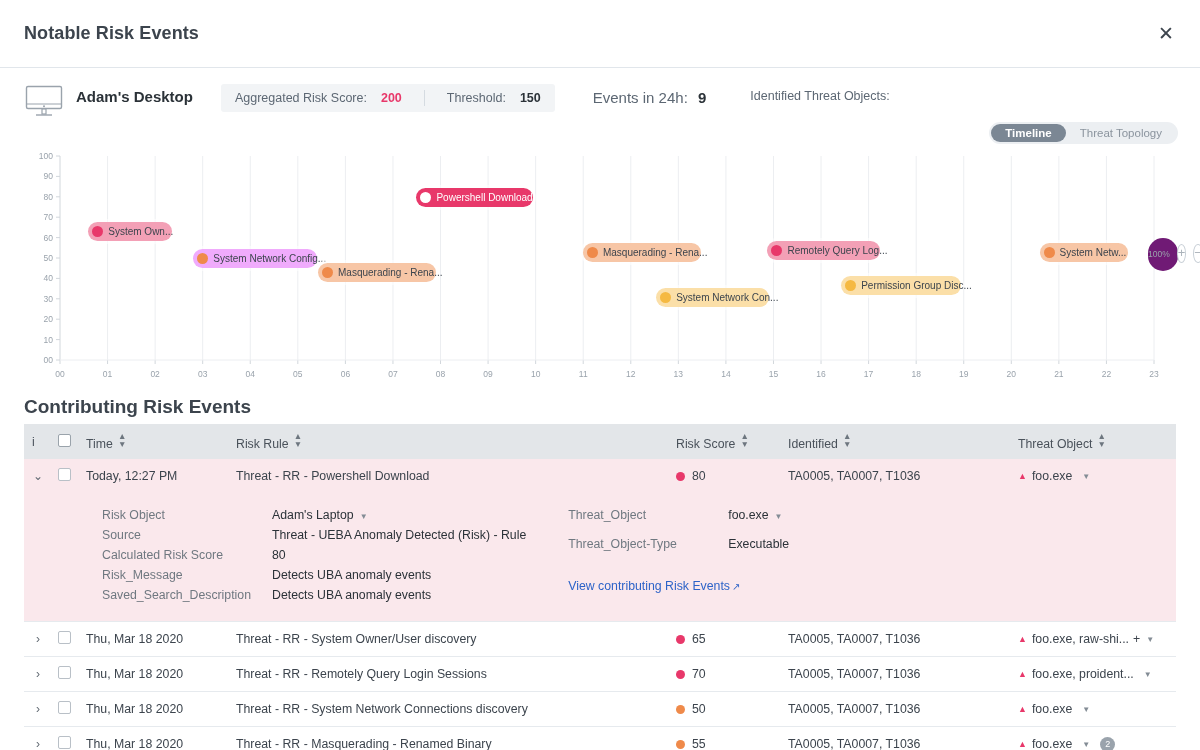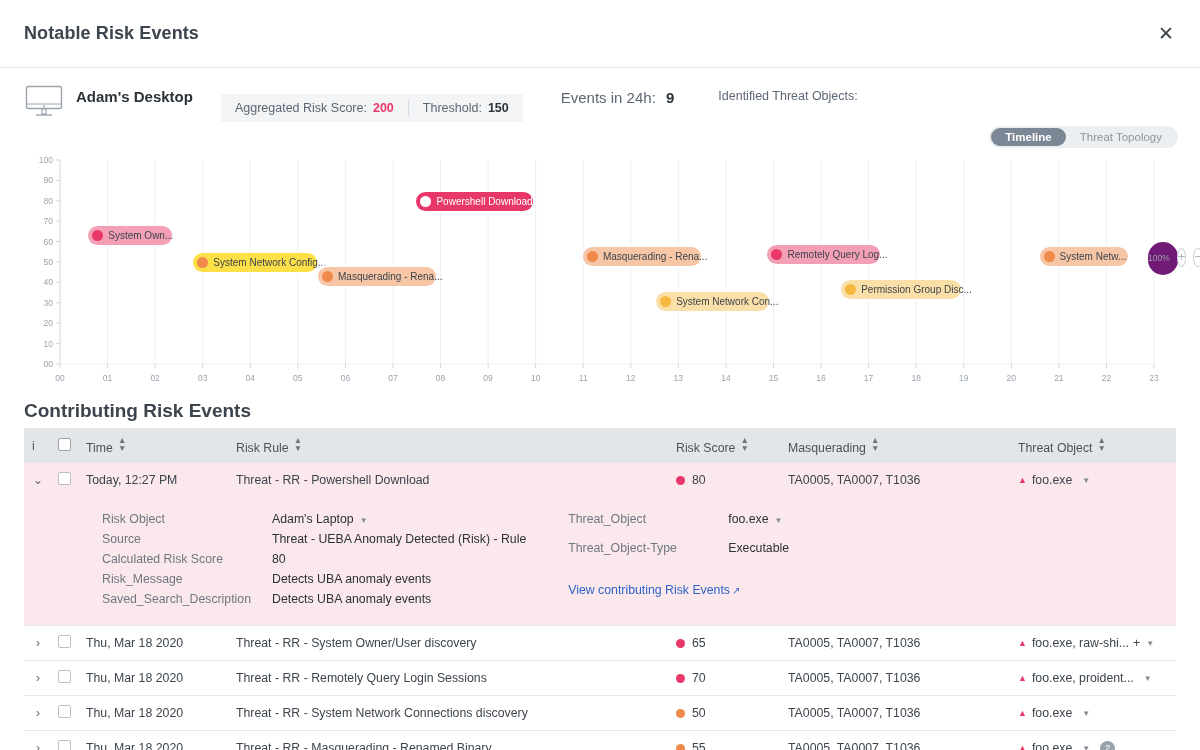--- a/index.html
+++ b/index.html
@@ -55,27 +55,27 @@
   }
   .device-name {
     font-size: 15px;
     font-weight: 700;
     color: #2b3238;
     margin-top: 6px;
     white-space: nowrap;
   }
   .score-chip {
     margin-left: 28px;
-    margin-top: 12px;
+    margin-top: 2px;
     background: #f2f4f6;
     border-radius: 3px;
     padding: 6px 14px;
     display: flex;
     align-items: center;
-    gap: 0;
+    gap: 8px;
     font-size: 12.5px;
     white-space: nowrap;
   }
   .score-chip .lbl { color: #5c6773; }
   .score-chip .val { font-weight: 700; margin-left: 6px; text-align: right; }
   .score-chip .val.danger { color: #e8386a; }
   .score-chip .val.plain { color: #2b3238; }
   .chip-sep {
     width: 1px; height: 16px;
     background: #d5dbe1;
@@ -402,21 +402,21 @@
       <line x1="34" y1="28.400000000000006" x2="38" y2="28.400000000000006" stroke="#d2d7dc" stroke-width="1"></line>
       <text x="31" y="31.400000000000006" text-anchor="end" font-size="8.5" fill="#9aa3ac" font-family="&quot;Liberation Sans&quot;, sans-serif">90</text>
       <line x1="34" y1="8" x2="38" y2="8" stroke="#d2d7dc" stroke-width="1"></line>
       <text x="31" y="11" text-anchor="end" font-size="8.5" fill="#9aa3ac" font-family="&quot;Liberation Sans&quot;, sans-serif">100</text>
     </svg>
   <div id="bubble-layer">
       <div class="bubble" style="left: 66.247px; top: 74.48px; width: 84px; background: rgb(243, 160, 182); color: rgb(60, 68, 77);">
         <span class="dot" style="background: rgb(232, 56, 106);"></span>
         <span>System Own...</span>
       </div>
-      <div class="bubble" style="left: 171.366px; top: 101px; width: 124px; background: #fde047; color: rgb(60, 68, 77);">
+      <div class="bubble" style="left: 171.366px; top: 101px; width: 124px; background: #f0abfc; color: rgb(60, 68, 77);">
         <span class="dot" style="background: rgb(239, 138, 74);"></span>
         <span>System Network Config...</span>
       </div>
       <div class="bubble" style="left: 295.987px; top: 115.28px; width: 118px; background: rgb(247, 198, 166); color: rgb(60, 68, 77);">
         <span class="dot" style="background: rgb(239, 138, 74);"></span>
         <span>Masquerading - Rena...</span>
       </div>
       <div class="bubble" style="left: 394.447px; top: 39.8px; width: 117px; background: rgb(232, 56, 106); color: rgb(255, 255, 255);">
         <span class="dot" style="background: rgb(255, 255, 255);"></span>
         <span>Powershell Download</span>
@@ -466,21 +466,21 @@
       <col style="width:230px">
       <col style="width:166px">
   </colgroup>
   <thead>
     <tr>
       <th><span>i</span></th>
       <th><span class="cb hdr-cb"></span></th>
       <th><span>Time</span><span class="sort-arrows"><i>▲</i><i>▼</i></span></th>
       <th><span>Risk Rule</span><span class="sort-arrows"><i>▲</i><i>▼</i></span></th>
       <th><span>Risk Score</span><span class="sort-arrows"><i>▲</i><i>▼</i></span></th>
-      <th><span>Masquerading</span><span class="sort-arrows"><i>▲</i><i>▼</i></span></th>
+      <th><span>Identified</span><span class="sort-arrows"><i>▲</i><i>▼</i></span></th>
       <th><span>Threat Object</span><span class="sort-arrows"><i>▲</i><i>▼</i></span></th>
     </tr>
   </thead>
   <tbody id="table-body">
       <tr class="row-expanded">
         <td><span class="chev">⌄</span></td>
         <td><span class="cb"></span></td>
         <td>Today, 12:27 PM</td>
         <td>Threat - RR - Powershell Download</td>
         <td>

